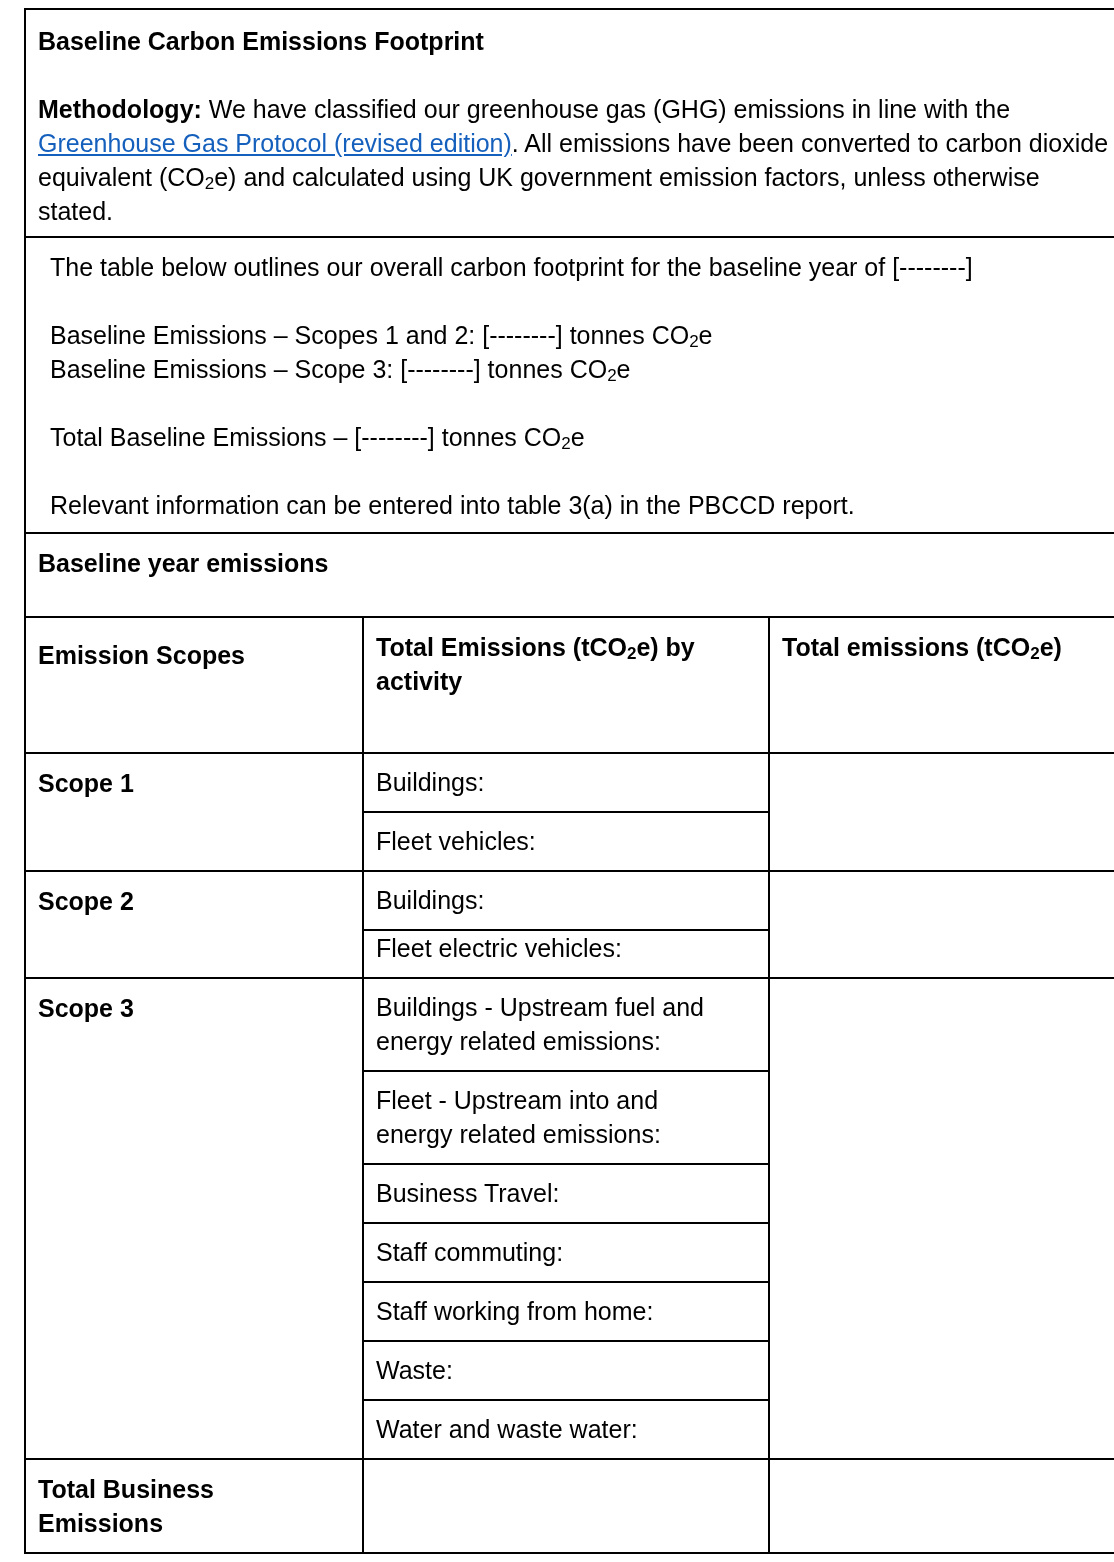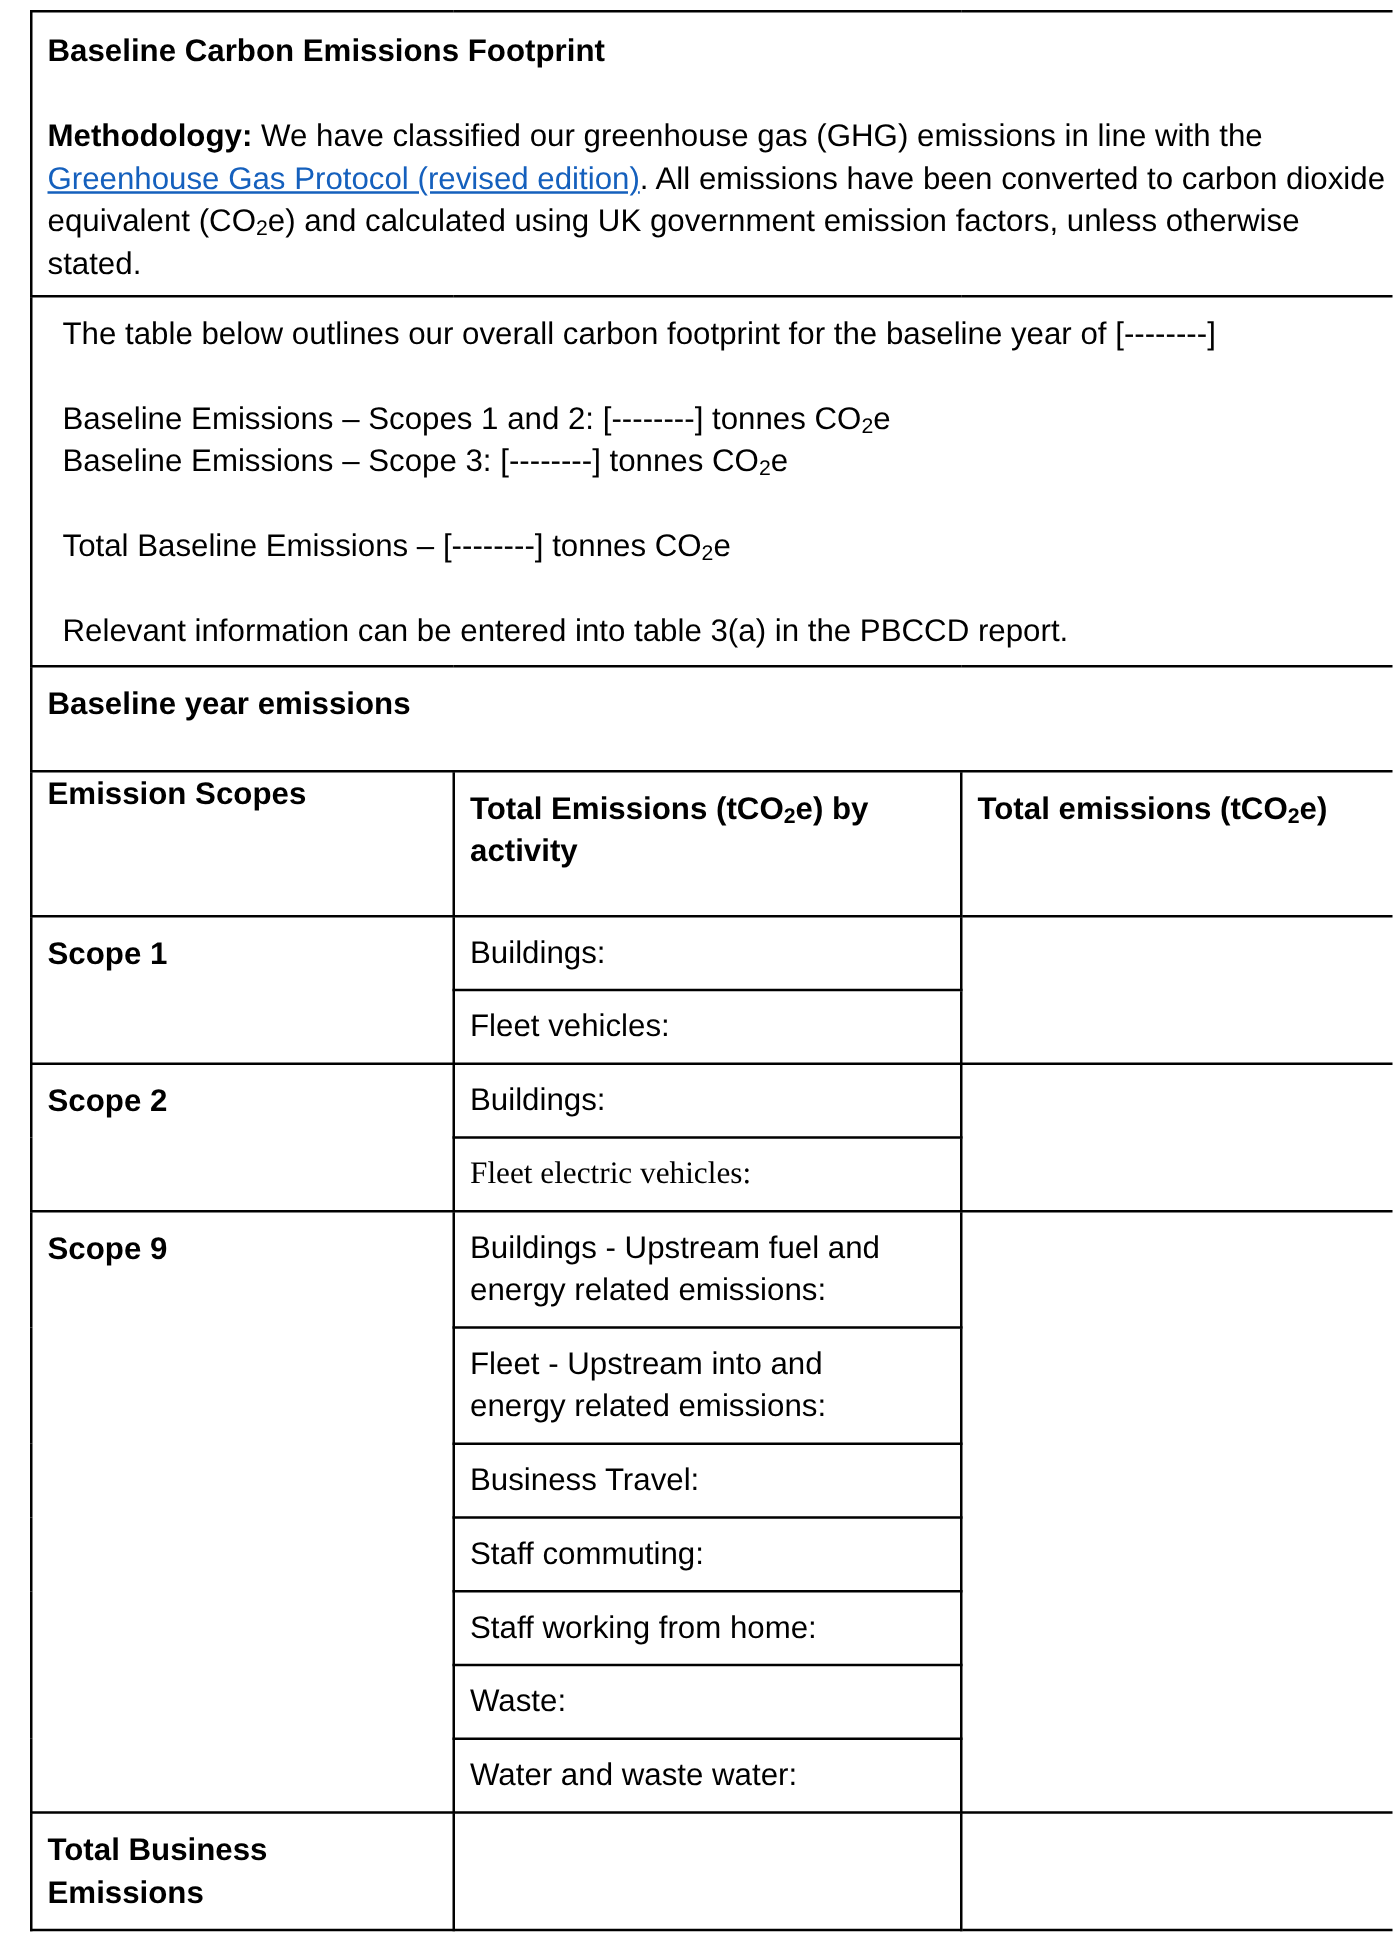--- a/index.html
+++ b/index.html
@@ -46,45 +46,45 @@
     </td>
   </tr>
 
   <tr>
     <td colspan="3" style="height:70px;padding-top:12px;">
       <span class="b">Baseline year emissions</span>
     </td>
   </tr>
 
   <tr>
-    <td style="height:114px;padding-top:0;" class="b">Emission Scopes</td>
+    <td style="height:114px;padding-top:20px;" class="b">Emission Scopes</td>
     <td style="padding-top:12px;" class="b"><span>Total Emissions (tCO</span><sub class="co">2</sub><span>e) by activity</span></td>
     <td style="padding-top:12px;padding-right:4px;" class="b"><span>Total emissions (tCO</span><sub class="co">2</sub><span>e)</span></td>
   </tr>
 
   <tr>
     <td rowspan="2" style="padding-top:12px;" class="b">Scope 1</td>
     <td style="height:46px;padding-top:11px;">Buildings:</td>
     <td rowspan="2"></td>
   </tr>
   <tr>
     <td style="height:46px;padding-top:11px;">Fleet vehicles:</td>
   </tr>
 
   <tr>
     <td rowspan="2" style="padding-top:12px;" class="b">Scope 2</td>
     <td style="height:46px;padding-top:11px;">Buildings:</td>
     <td rowspan="2"></td>
   </tr>
   <tr>
-    <td style="height:46px;padding-top:11px;font-family:Liberation Serif, serif;">Fleet electric vehicles:</td>
+    <td style="height:46px;padding-top:0;">Fleet electric vehicles:</td>
   </tr>
 
   <tr>
-    <td rowspan="7" style="padding-top:12px;" class="b">Scope 9</td>
+    <td rowspan="7" style="padding-top:12px;" class="b">Scope 3</td>
     <td style="height:80px;padding-top:11px;padding-right:8px;">Buildings - Upstream fuel and energy related emissions:</td>
     <td rowspan="7"></td>
   </tr>
   <tr>
     <td style="height:80px;padding-top:11px;padding-right:40px;">Fleet - Upstream into and energy related emissions:</td>
   </tr>
   <tr>
     <td style="height:46px;padding-top:11px;">Business Travel:</td>
   </tr>
   <tr>

